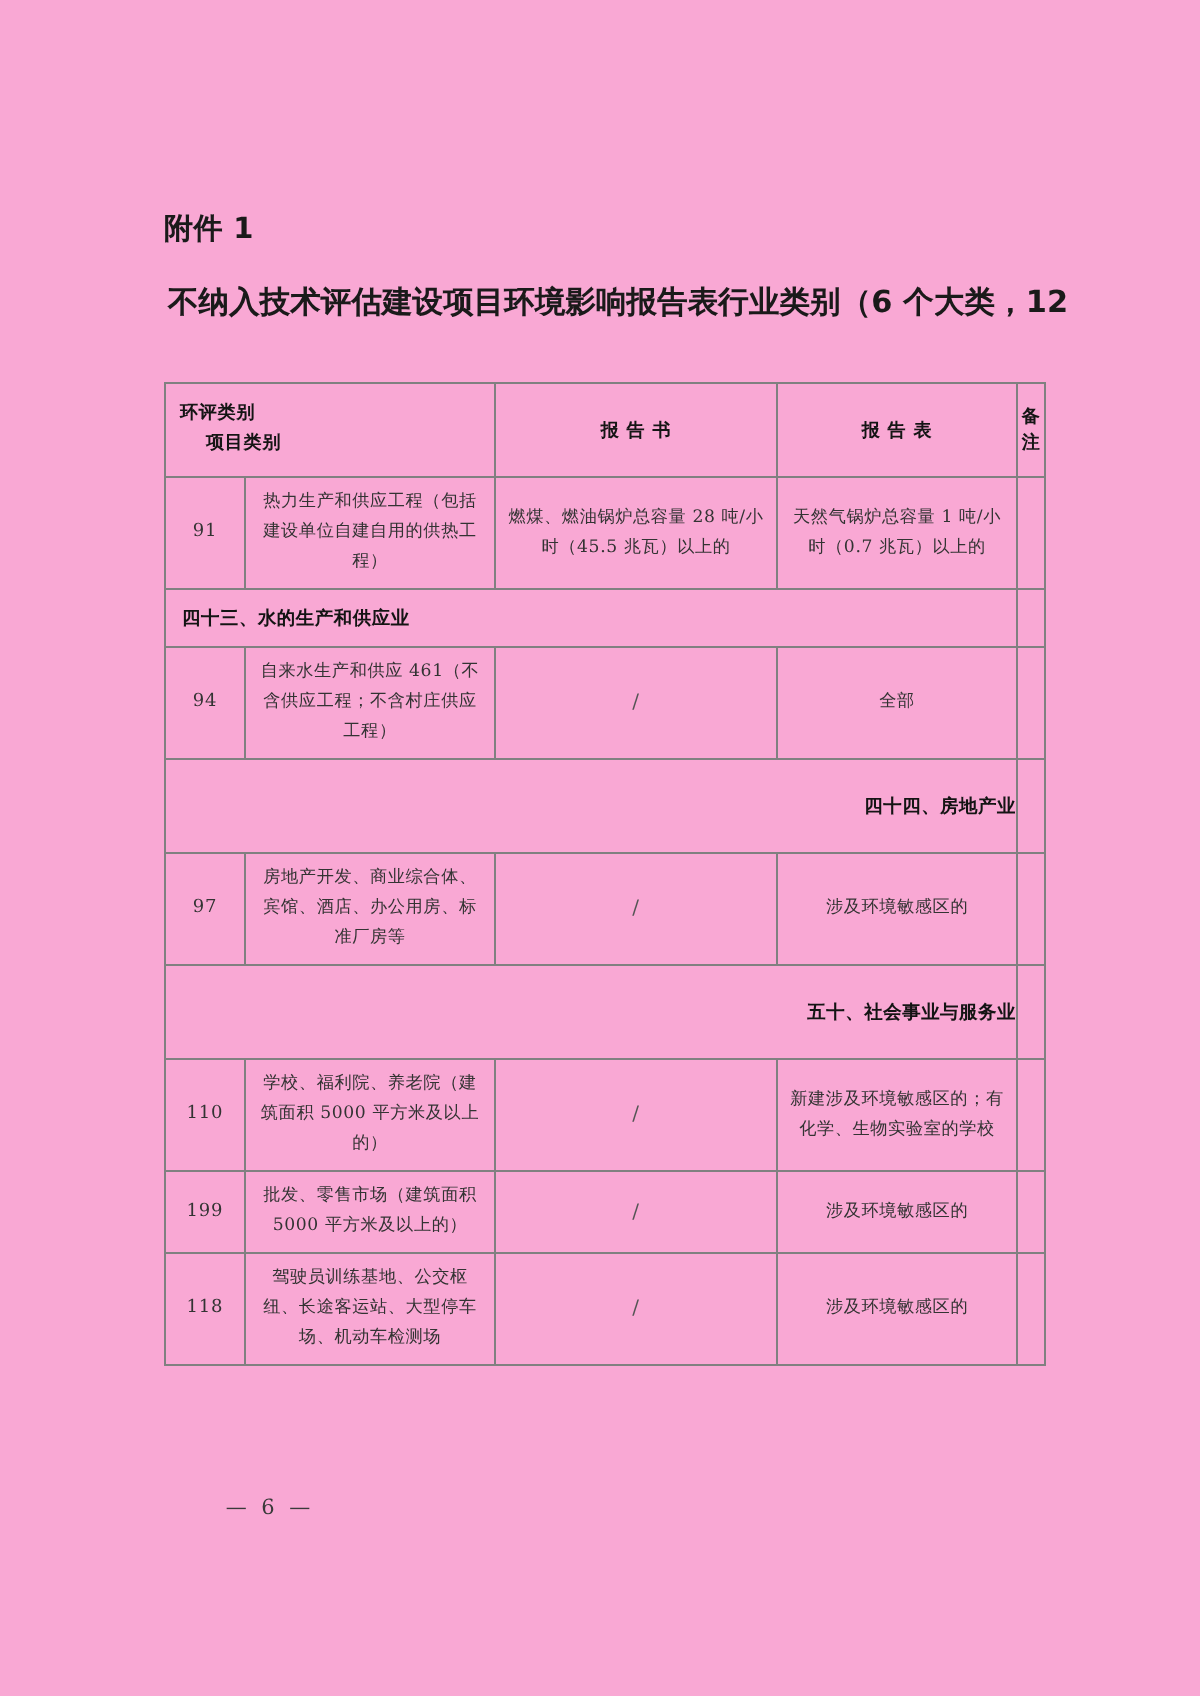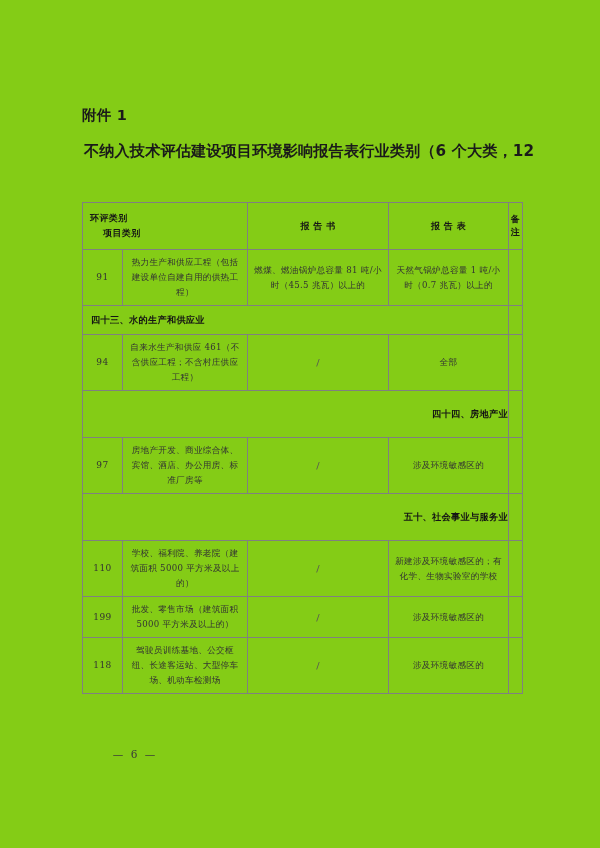--- a/index.html
+++ b/index.html
@@ -13,21 +13,21 @@
     font-family: "DejaVu Sans", "Liberation Sans", sans-serif;
     color: #1a1a1a;
     position: relative;
     overflow: hidden;
   }
   .page {
     position: absolute;
     left: 0; top: 0;
     width: 600px;
     height: 848px;
-    background: #84cc16;
+    background: #f9a8d4;
   }
 
   
   .attachment-label {
     position: absolute;
     left: 82px;
     top: 107px;
     font-size: 14.5px;
     font-weight: 700;
     letter-spacing: 0.2px;
@@ -53,21 +53,21 @@
   }
   .doc-title .line2 {
     display: block;
     text-align: center;
   }
 
   
   .tbl-wrap {
     position: absolute;
     left: 82px;
-    top: 202px;
+    top: 191px;
     width: 440px;
   }
   table.main {
     border-collapse: collapse;
     width: 440px;
     table-layout: fixed;
     font-size: 8.6px;
   }
   table.main td {
     border: 1px solid #808080;
@@ -189,21 +189,21 @@
           <td class="hdr-note">备注</td>
         </tr>
           <tr>
             <td>
               <div class="cell-pad cell-id">91</div>
             </td>
             <td>
               <div class="cell-pad ">热力生产和供应工程（包括建设单位自建自用的供热工程）</div>
             </td>
             <td>
-              <div class="cell-pad ">燃煤、燃油锅炉总容量 81 吨/小时（45.5 兆瓦）以上的</div>
+              <div class="cell-pad ">燃煤、燃油锅炉总容量 28 吨/小时（45.5 兆瓦）以上的</div>
             </td>
             <td>
               <div class="cell-pad ">天然气锅炉总容量 1 吨/小时（0.7 兆瓦）以上的</div>
             </td>
             <td>
               <div class="cell-pad"></div>
             </td>
           </tr>
           <tr class="cat">
             <td class="cat-cell" colspan="4">四十三、水的生产和供应业</td>

